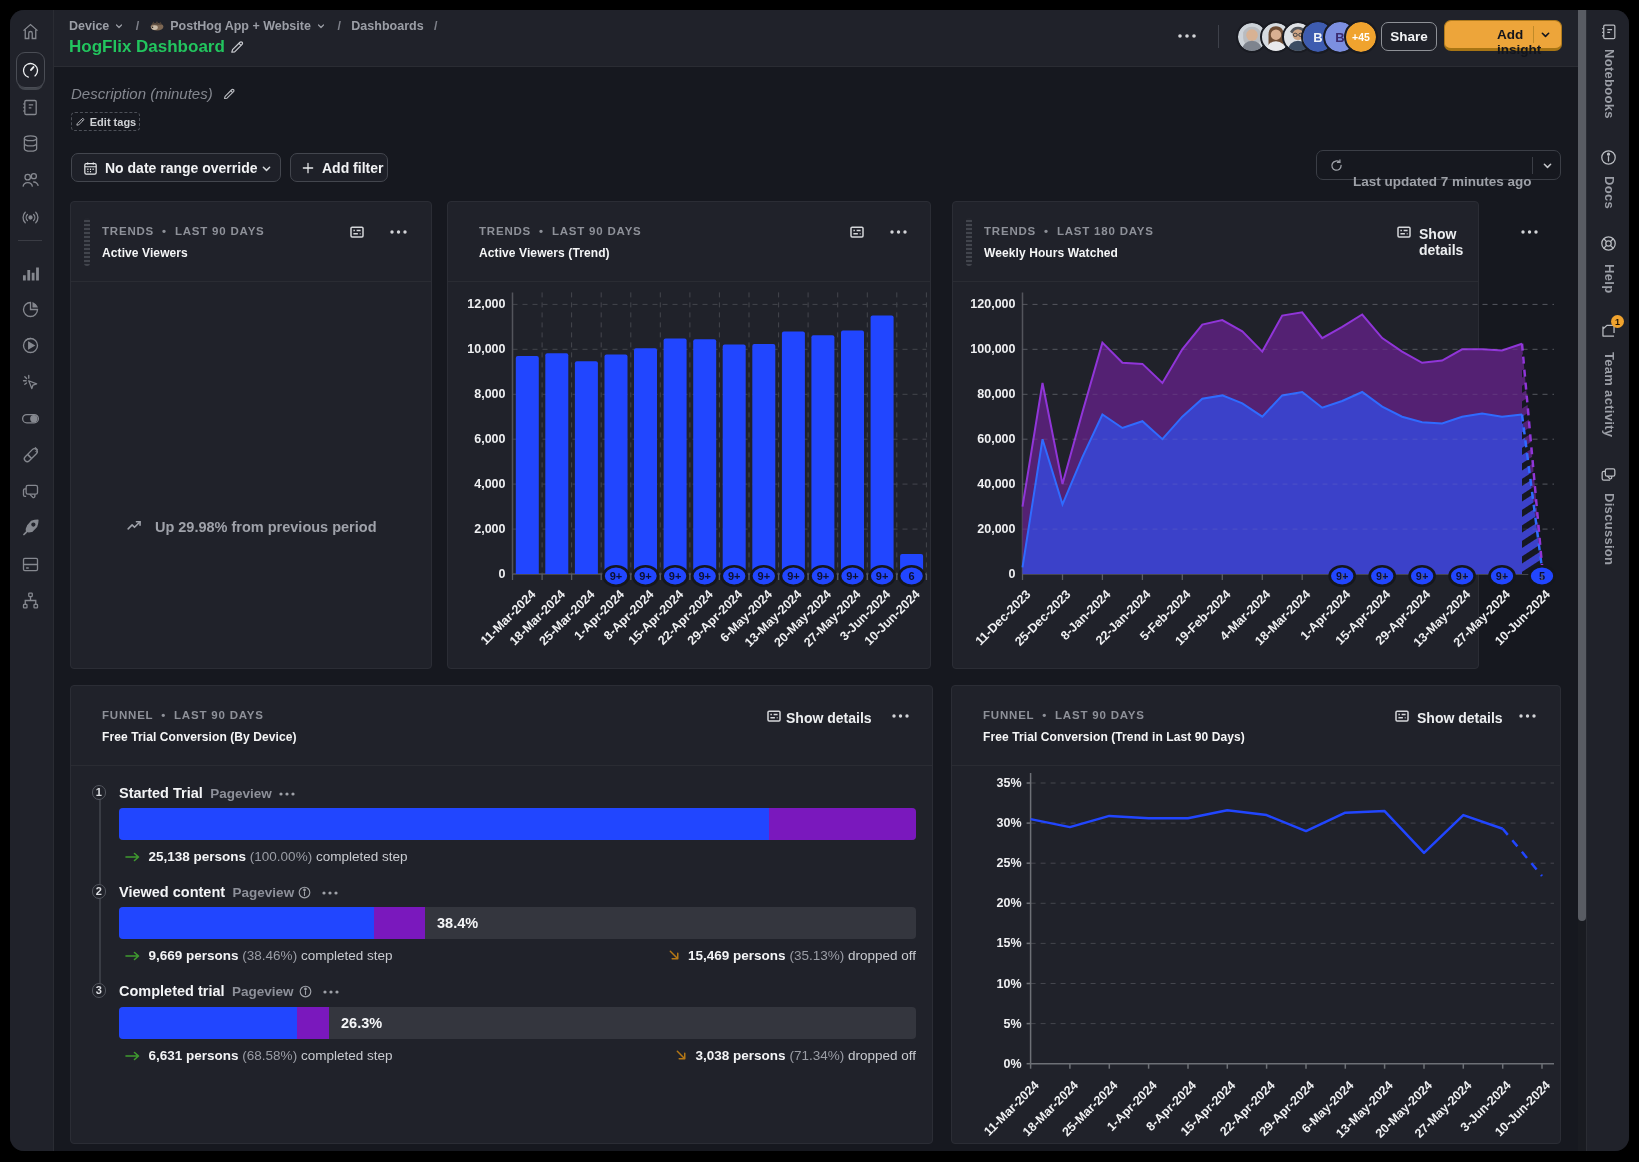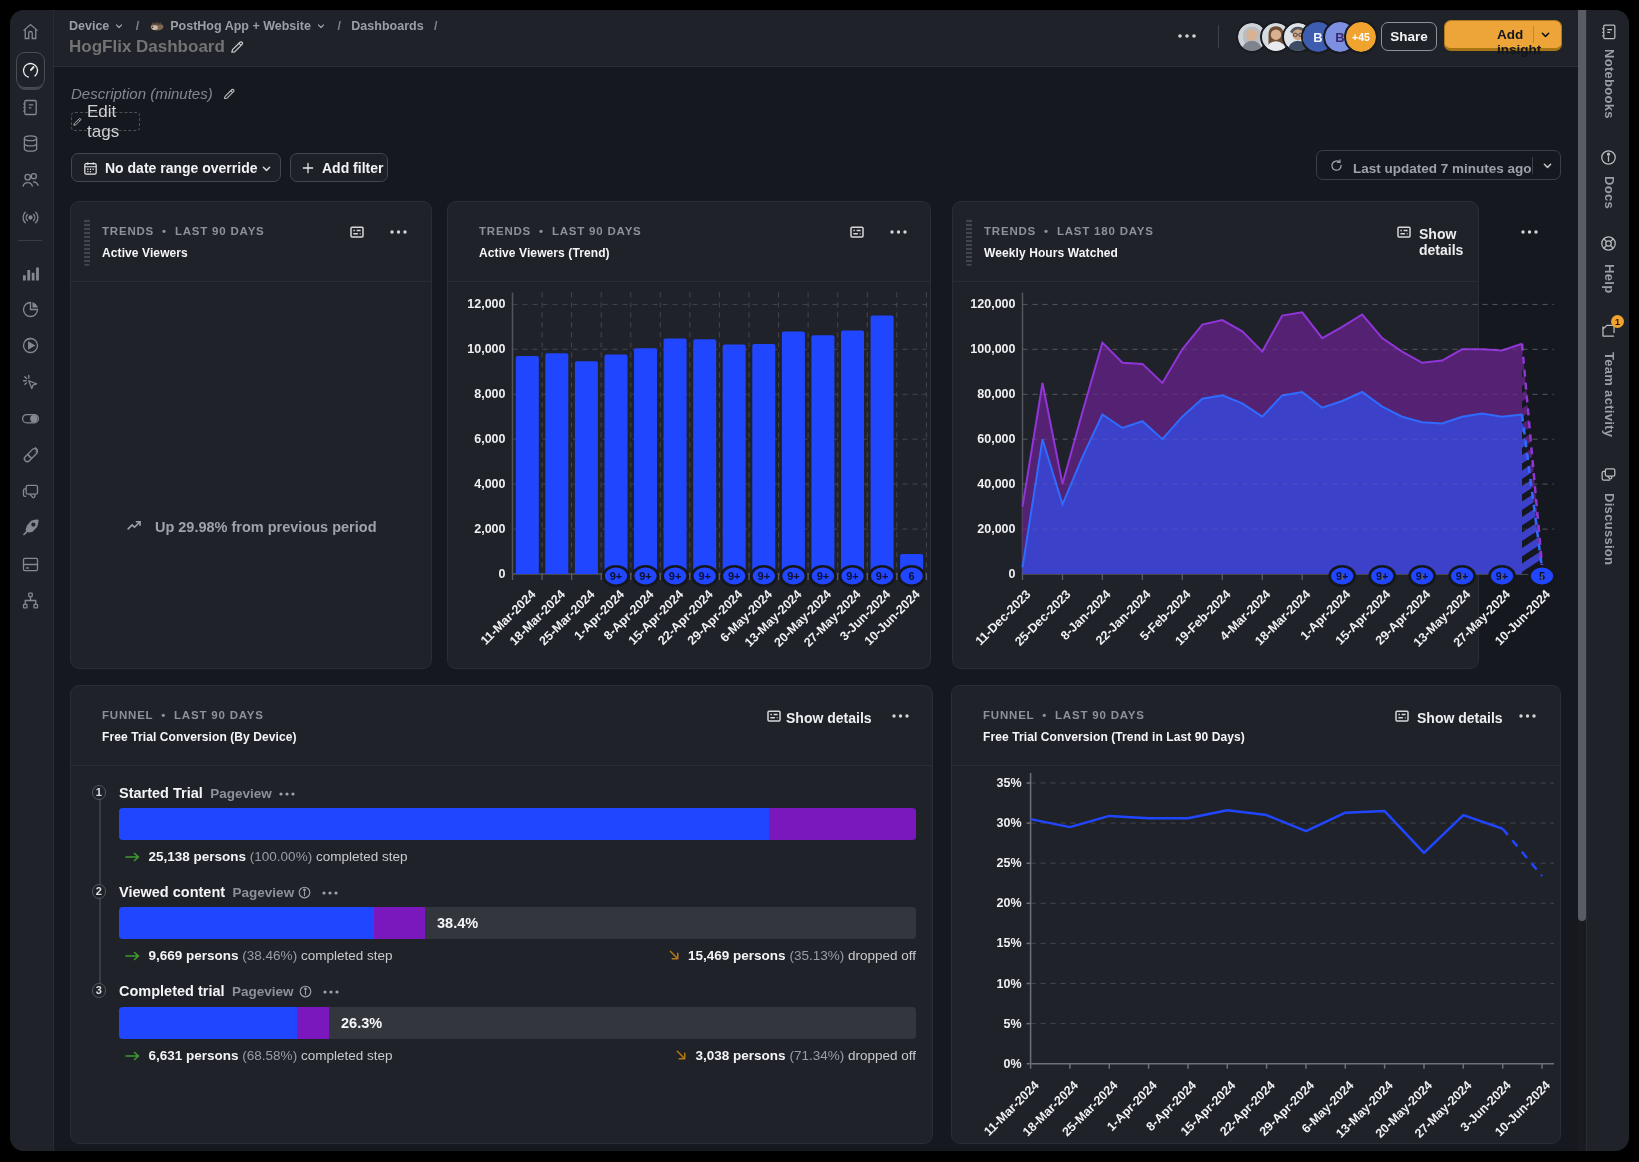--- a/index.html
+++ b/index.html
@@ -1,17 +1,17 @@
 <!DOCTYPE html>
 <html><head><meta charset="utf-8"><style>
 * { margin:0; padding:0; box-sizing:border-box; }
 html,body { width:1639px; height:1162px; background:#000; overflow:hidden;
   font-family:"Liberation Sans", sans-serif; -webkit-font-smoothing:antialiased; }
 .abs { position:absolute; }
-.card { position:absolute; background:#20222a; border:1px solid #2b2d35; border-radius:9px; }
+.card { position:absolute; background:#20222a; border:1px solid #2b2d35; border-radius:4px; }
 .chead { position:absolute; left:0; right:0; top:0; height:80px; border-bottom:1px solid #2a2c33; }
 .eyebrow { position:absolute; font-size:11.5px; font-weight:bold; letter-spacing:0.8px; color:#8e9199; }
 .ctitle { position:absolute; font-size:12px; font-weight:bold; color:#f5f6f7; letter-spacing:0.1px; }
 .showdet { position:absolute; font-size:14px; font-weight:bold; color:#eceef0; }
 </style></head><body>
 <div class="abs" style="left:10px;top:10px;width:1619px;height:1141px;background:#16181f;border-radius:14px;overflow:hidden;">
 <div class="abs" style="left:0;top:0;width:44px;height:1141px;background:#20222a;border-right:1px solid #2a2c33;"></div>
     <div style="position:absolute;left:9.5px;top:10.5px;width:21px;height:21px;">
       <svg width="21" height="21" viewBox="0 0 24 24" style="display:block" stroke="#85888f" fill="#85888f" stroke-width="1.5">
         <path d="M4 11 L12 4 L20 11 M6 10 V20 H10 V14 A2 2 0 0 1 14 14 V20 H18 V10" fill="transparent"></path>
@@ -128,21 +128,21 @@
         <path d="M1.5 4.5 L3.5 1.5 L5 4 L7 1 L8.6 4 L10.5 1.8 L12 4.8 Z" fill="#4c4037"></path>
         <circle cx="2.6" cy="7.2" r="0.7" fill="#221a14"></circle>
       </svg>
  <span style="padding-left:3px">PostHog App + Website</span><span style="display:inline-block;width:4px"></span><svg width="12" height="12" viewBox="0 0 24 24" style="vertical-align:-2px" stroke="#9b9ea6" fill="transparent" stroke-width="2.4">
         <path d="M7 10 L12 15 L17 10" stroke-linecap="round" stroke-linejoin="round"></path>
       </svg>
  <span style="color:#7e818a;padding:0 7px;">/</span>
  <span>Dashboards</span>
  <span style="color:#7e818a;padding:0 7px;">/</span>
 </div>
-    <div class="abs" style="left:59px;top:27px;height:22px;font-size:17px;font-weight:bold;color:#737373;white-space:nowrap;">HogFlix Dashboard</div>
+    <div class="abs" style="left:59px;top:27px;height:22px;font-size:17px;font-weight:bold;color:#22c55e;white-space:nowrap;">HogFlix Dashboard</div>
     <div style="position:absolute;left:219px;top:28px;width:17px;height:17px;">
       <svg width="17" height="17" viewBox="0 0 24 24" style="display:block" stroke="#c9cbd0" fill="#c9cbd0" stroke-width="1.7">
         <path d="M4 20 L5 16.5 L15.5 6 A2.1 2.1 0 0 1 18.5 9 L8 19.5 L4 20 Z" fill="transparent" stroke-linejoin="round"></path>
         <path d="M14 7.5 L17 10.5"></path>
       </svg>
     </div>
     <div style="position:absolute;left:1167px;top:23px">
       <svg width="22" height="6" viewBox="0 0 22 6" style="display:block">
         <circle cx="3" cy="3" r="1.8" fill="#d3d5d8"></circle>
         <circle cx="10" cy="3" r="1.8" fill="#d3d5d8"></circle>
@@ -187,21 +187,21 @@
         <path d="M14 7.5 L17 10.5"></path>
       </svg>
     </div>
     <div class="abs" style="left:61px;top:102px;width:69px;height:19px;border:1px dashed #4d5058;border-radius:4px;display:flex;align-items:center;justify-content:center;gap:4px;">
 <span style="display:inline-block">
         <svg width="11" height="11" viewBox="0 0 24 24" style="display:block" stroke="#c6c8cc" fill="#c6c8cc" stroke-width="1.9">
           <path d="M4 20 L5 16.5 L15.5 6 A2.1 2.1 0 0 1 18.5 9 L8 19.5 L4 20 Z" fill="transparent" stroke-linejoin="round"></path>
           <path d="M14 7.5 L17 10.5"></path>
         </svg>
       </span>
-      <span style="font-size:17px;font-weight:normal;color:#cfd1d5;">Edit tags</span>
+      <span style="font-size:11px;font-weight:bold;color:#cfd1d5;">Edit tags</span>
     </div>
     <div class="abs" style="left:61px;top:142.5px;width:210px;height:29px;border:1px solid #43464e;border-radius:7px;background:#1e2028;">
 <div style="position:absolute;left:10px;top:6px;">
         <svg width="17" height="17" viewBox="0 0 24 24" style="display:block" stroke="#e8e9eb" fill="#e8e9eb" stroke-width="1.7">
           <rect x="4" y="5" width="16" height="15" rx="2" fill="transparent"></rect>
           <path d="M4 9.5 H20 M8 3.5 V6.5 M16 3.5 V6.5"></path>
           <path d="M7.5 13 h1.6 M11.2 13 h1.6 M14.9 13 h1.6 M7.5 16.5 h1.6 M11.2 16.5 h1.6" stroke-width="1.9"></path>
         </svg>
       </div>
 <span style="position:absolute;left:33px;top:6px;font-size:14px;font-weight:bold;color:#f1f2f4;">No date range override</span>
@@ -219,21 +219,21 @@
       </div>
 <span style="position:absolute;left:31px;top:6px;font-size:14px;font-weight:bold;color:#f1f2f4;">Add filter</span>
     </div>
     <div class="abs" style="left:1306px;top:140px;width:245px;height:30px;border:1px solid #3b3e46;border-radius:7px;">
 <div style="position:absolute;left:11px;top:6px;">
         <svg width="17" height="17" viewBox="0 0 24 24" style="display:block" stroke="#9ea1a8" fill="#9ea1a8" stroke-width="1.8">
           <path d="M18.5 12 A6.5 6.5 0 1 1 16.5 7.4" fill="transparent" stroke-linecap="round"></path>
           <path d="M16.8 3.5 L16.8 7.7 L12.6 7.7" fill="transparent" stroke-linejoin="round"></path>
         </svg>
       </div>
-<span style="position:absolute;left:36px;top:10px;font-size:13.5px;font-weight:bold;color:#9ea1a8;">Last updated 7 minutes ago</span>
+<span style="position:absolute;left:36px;top:23px;font-size:13.5px;font-weight:bold;color:#9ea1a8;">Last updated 7 minutes ago</span>
 <span style="position:absolute;left:215px;top:6px;width:1px;height:17px;background:#3b3e46;"></span>
 <div style="position:absolute;left:223px;top:7px;">
         <svg width="15" height="15" viewBox="0 0 24 24" style="display:block" stroke="#c6c8cc" fill="#c6c8cc" stroke-width="2.4">
           <path d="M7 10 L12 15 L17 10" fill="transparent" stroke-linecap="round" stroke-linejoin="round"></path>
         </svg>
       </div>
     </div>
     <div class="abs" style="left:1568px;top:0;width:8px;height:1141px;background:#191b21;"></div>
     <div class="abs" style="left:1568px;top:0;width:8px;height:911px;background:#595c63;border-radius:0 0 4px 4px;"></div>
     <div class="abs" style="left:1576px;top:0;width:43px;height:1141px;background:#20222a;border-left:1px solid #2a2c33;"></div>

